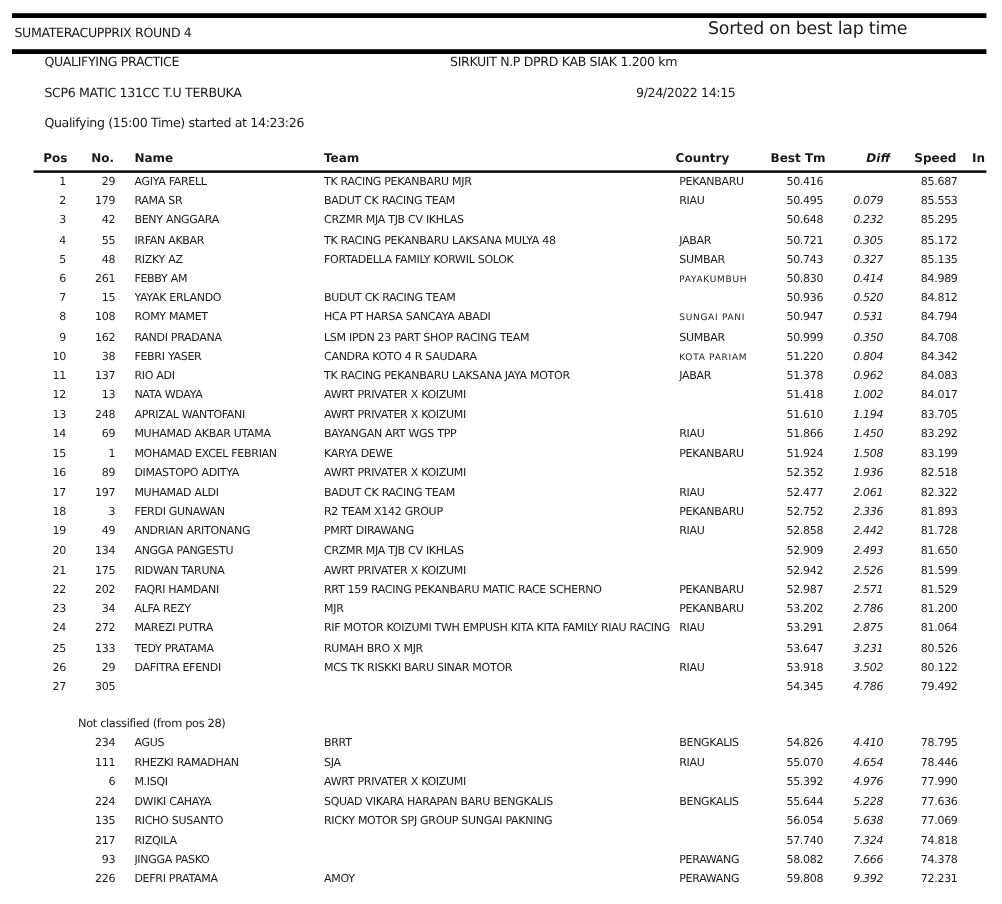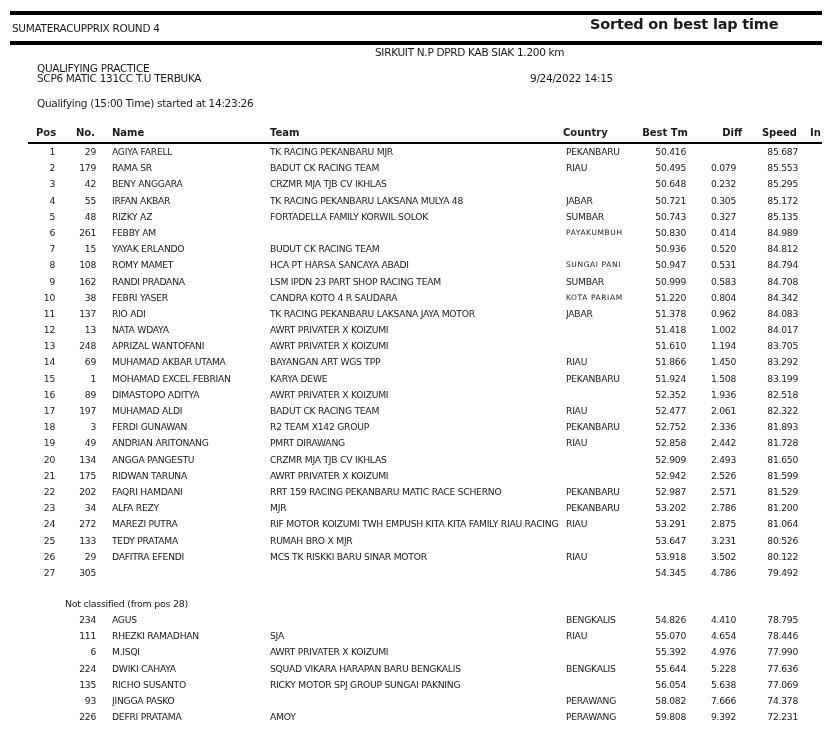--- a/index.html
+++ b/index.html
@@ -4,39 +4,39 @@
   <style>
     html, body { margin: 0; padding: 0; background: #ffffff; }
     body {
       width: 835px; height: 753px; overflow: hidden; position: relative;
       font-family: "DejaVu Sans", sans-serif; color: #1a1a1a;
     }
     .rule { position: absolute; left: 10px; width: 812px; height: 4px; background: #000; }
     .rule.top { top: 11px; }
     .rule.bottom { top: 41px; }
     .event { position: absolute; left: 12px; top: 22px; font-size: 10.5px; letter-spacing: -0.3px; }
-    .sorted { position: absolute; left: 590px; top: 16px; font-size: 14.5px; font-weight: bold; letter-spacing: -0.2px; }
+    .sorted { position: absolute; left: 590px; top: 16px; font-size: 14.5px; font-weight: normal; letter-spacing: -0.2px; }
     .meta { position: absolute; font-size: 10.5px; letter-spacing: -0.3px; }
-    .session { left: 37px; top: 62px; }
+    .session { left: 37px; top: 46px; }
     .circuit { left: 375px; top: 46px; }
     .category { left: 37px; top: 72px; }
     .datetime { left: 530px; top: 72px; }
     .started { left: 37px; top: 97px; }
 
     .hdr { position: absolute; top: 127px; left: 0; width: 835px; height: 14px; font-size: 10px; font-weight: bold; }
     .hdr-rule { position: absolute; left: 28px; top: 142px; width: 794px; height: 2px; background: #000; }
 
     .col { position: absolute; white-space: nowrap; overflow: hidden; }
     .c-pos { left: 30px; width: 25px; text-align: right; }
     .c-no { left: 62px; width: 34px; text-align: right; }
     .c-name { left: 112px; width: 140px; }
     .c-team { left: 270px; width: 296px; }
     .c-country { left: 566px; width: 60px; }
     .c-best { left: 630px; width: 56px; text-align: right; }
-    .c-diff { left: 690px; width: 46px; text-align: right; }
+    .c-diff { left: 690px; width: 46px; text-align: right; font-style: italic; }
     .c-speed { left: 748px; width: 50px; text-align: right; }
     .c-in { left: 810px; width: 25px; }
     .hdr .c-pos { left: 36px; width: 22px; text-align: left; }
     .hdr .c-no { left: 76px; width: 24px; text-align: left; }
     .hdr .c-country { left: 563px; }
     .hdr .c-best { left: 640px; width: 48px; }
     .hdr .c-diff { left: 700px; width: 42px; }
     .hdr .c-speed { left: 757px; width: 40px; text-align: right; }
 
     .rows { position: absolute; left: 0; top: 144px; width: 835px; }
@@ -153,21 +153,21 @@
       <span class="col c-diff">0.531</span>
       <span class="col c-speed">84.794</span>
     </div>
     <div class="row">
       <span class="col c-pos">9</span>
       <span class="col c-no">162</span>
       <span class="col c-name">RANDI PRADANA</span>
       <span class="col c-team">LSM IPDN 23 PART SHOP RACING TEAM</span>
       <span class="col c-country">SUMBAR</span>
       <span class="col c-best">50.999</span>
-      <span class="col c-diff">0.583</span>
+      <span class="col c-diff">0.350</span>
       <span class="col c-speed">84.708</span>
     </div>
     <div class="row">
       <span class="col c-pos">10</span>
       <span class="col c-no">38</span>
       <span class="col c-name">FEBRI YASER</span>
       <span class="col c-team">CANDRA KOTO 4 R SAUDARA</span>
       <span class="col c-country small">KOTA PARIAM</span>
       <span class="col c-best">51.220</span>
       <span class="col c-diff">0.804</span>
@@ -344,20 +344,21 @@
       <span class="col c-speed">79.492</span>
     </div>
   </div>
 
 <div class="nc-label">Not classified (from pos 28)</div>
 <div class="nc-rows" id="nc-rows">
     <div class="row">
       <span class="col c-pos"></span>
       <span class="col c-no">234</span>
       <span class="col c-name">AGUS</span>
+      <span class="col c-team">BRRT</span>
       <span class="col c-country">BENGKALIS</span>
       <span class="col c-best">54.826</span>
       <span class="col c-diff">4.410</span>
       <span class="col c-speed">78.795</span>
     </div>
     <div class="row">
       <span class="col c-pos"></span>
       <span class="col c-no">111</span>
       <span class="col c-name">RHEZKI RAMADHAN</span>
       <span class="col c-team">SJA</span>
@@ -391,20 +392,30 @@
       <span class="col c-no">135</span>
       <span class="col c-name">RICHO SUSANTO</span>
       <span class="col c-team">RICKY MOTOR SPJ GROUP SUNGAI PAKNING</span>
       <span class="col c-country"></span>
       <span class="col c-best">56.054</span>
       <span class="col c-diff">5.638</span>
       <span class="col c-speed">77.069</span>
     </div>
     <div class="row">
       <span class="col c-pos"></span>
+      <span class="col c-no">217</span>
+      <span class="col c-name">RIZQILA</span>
+      <span class="col c-team"></span>
+      <span class="col c-country"></span>
+      <span class="col c-best">57.740</span>
+      <span class="col c-diff">7.324</span>
+      <span class="col c-speed">74.818</span>
+    </div>
+    <div class="row">
+      <span class="col c-pos"></span>
       <span class="col c-no">93</span>
       <span class="col c-name">JINGGA PASKO</span>
       <span class="col c-country">PERAWANG</span>
       <span class="col c-best">58.082</span>
       <span class="col c-diff">7.666</span>
       <span class="col c-speed">74.378</span>
     </div>
     <div class="row">
       <span class="col c-pos"></span>
       <span class="col c-no">226</span>

